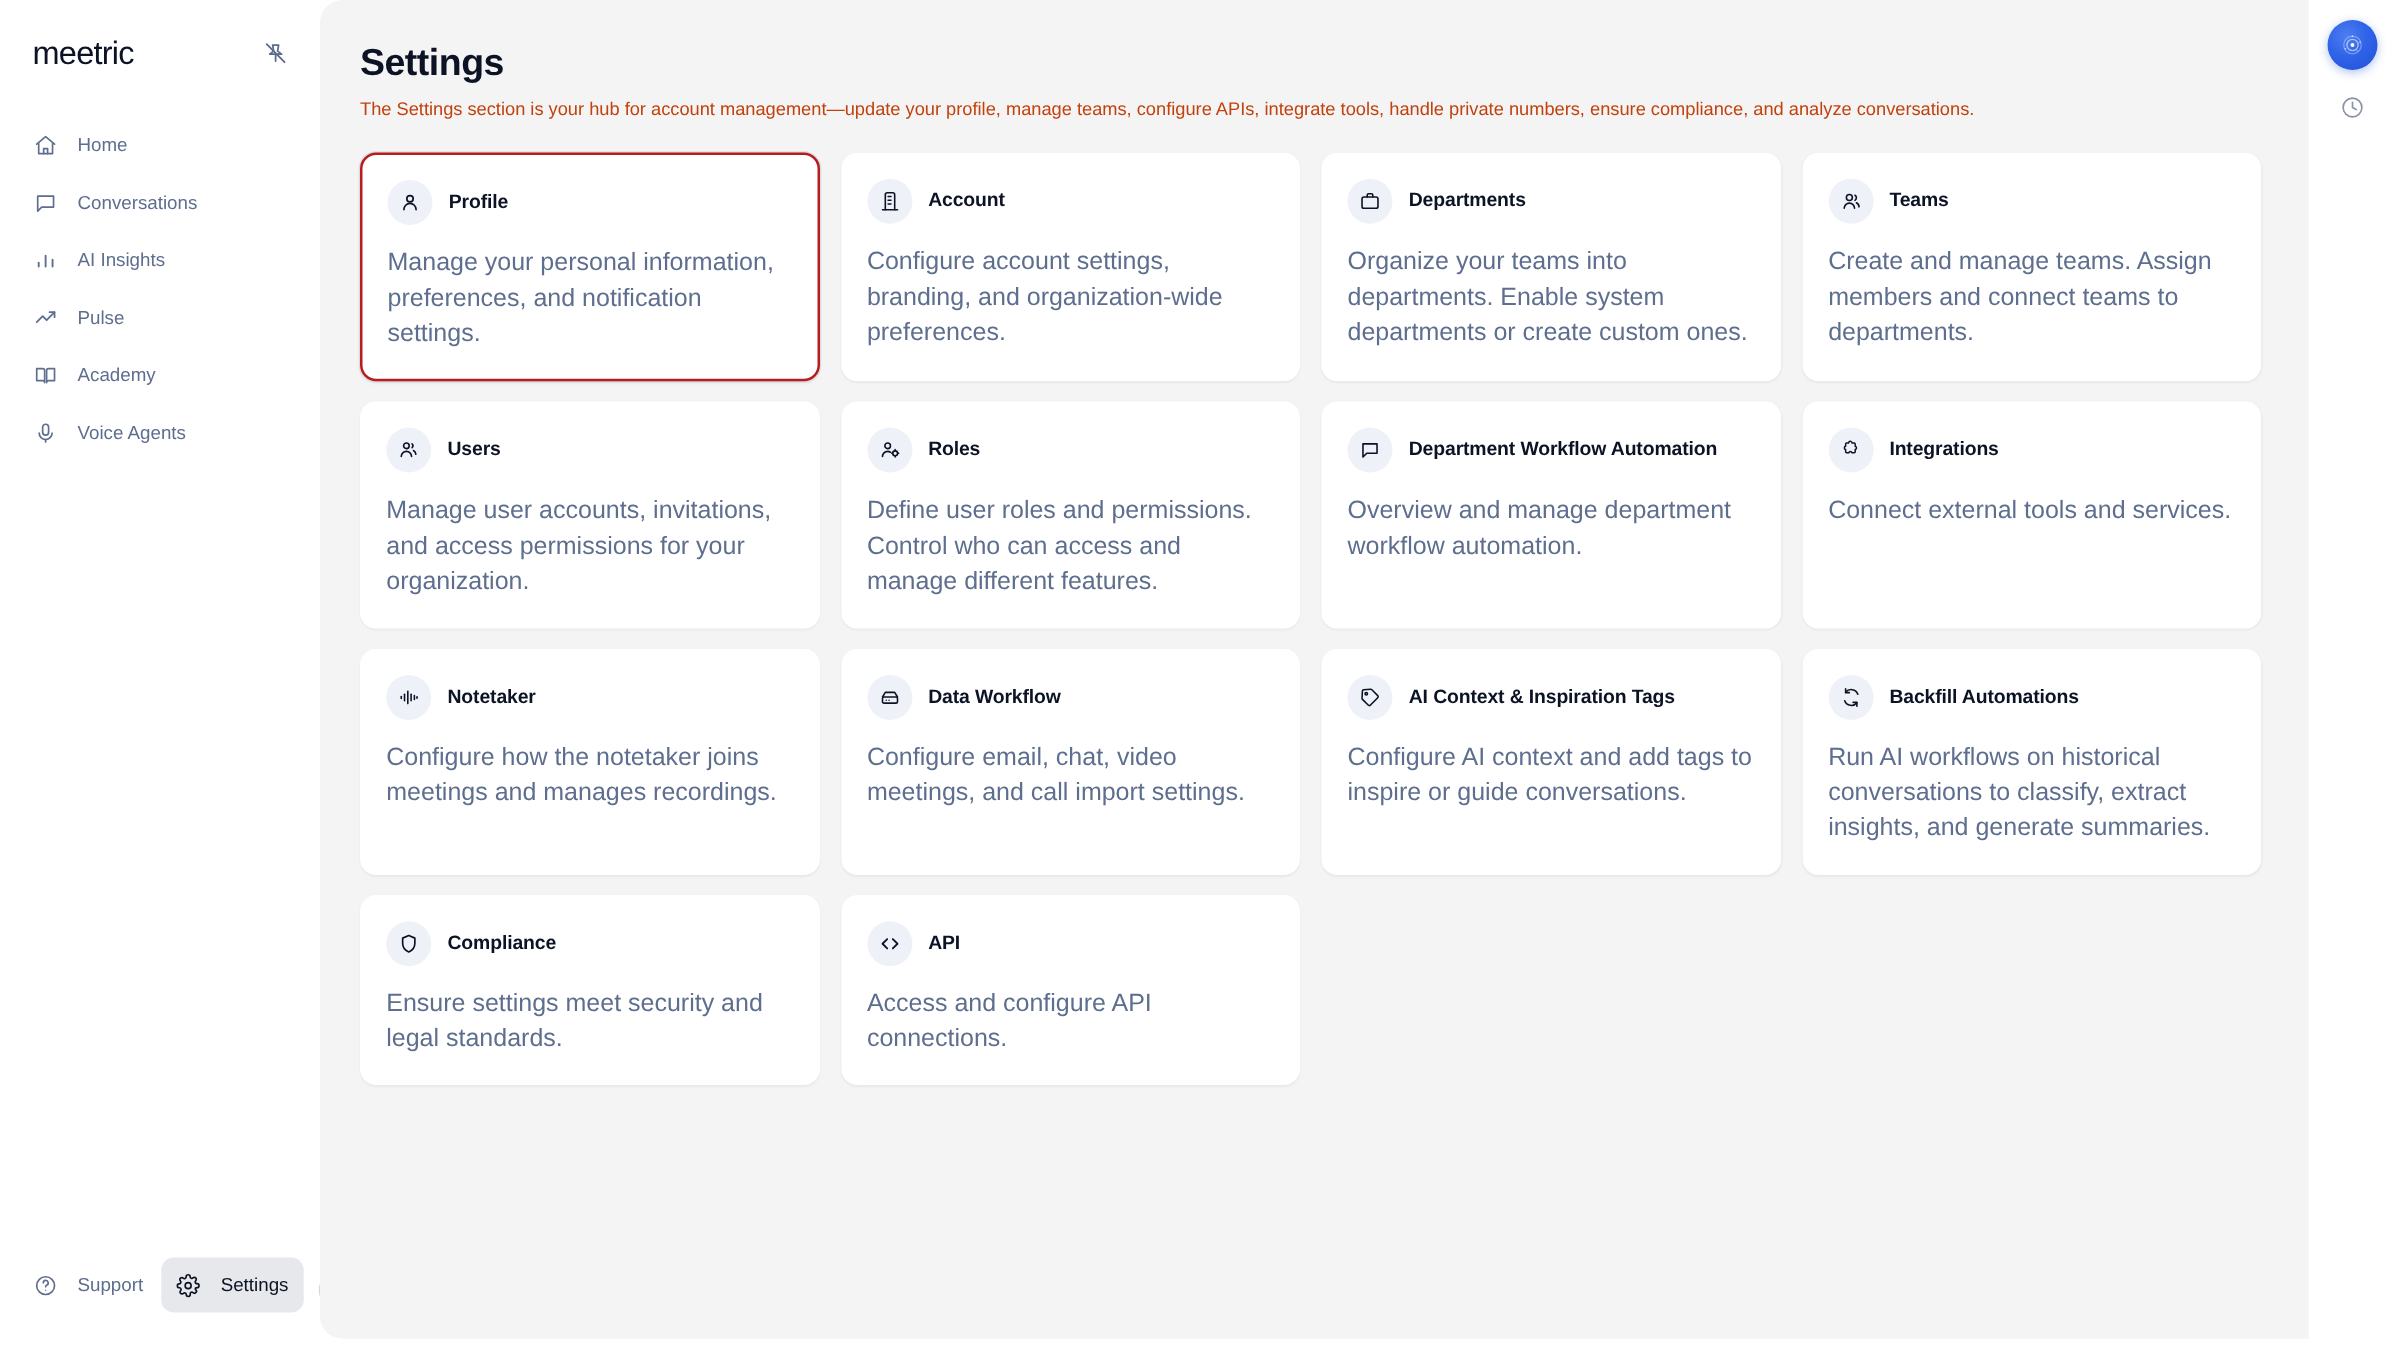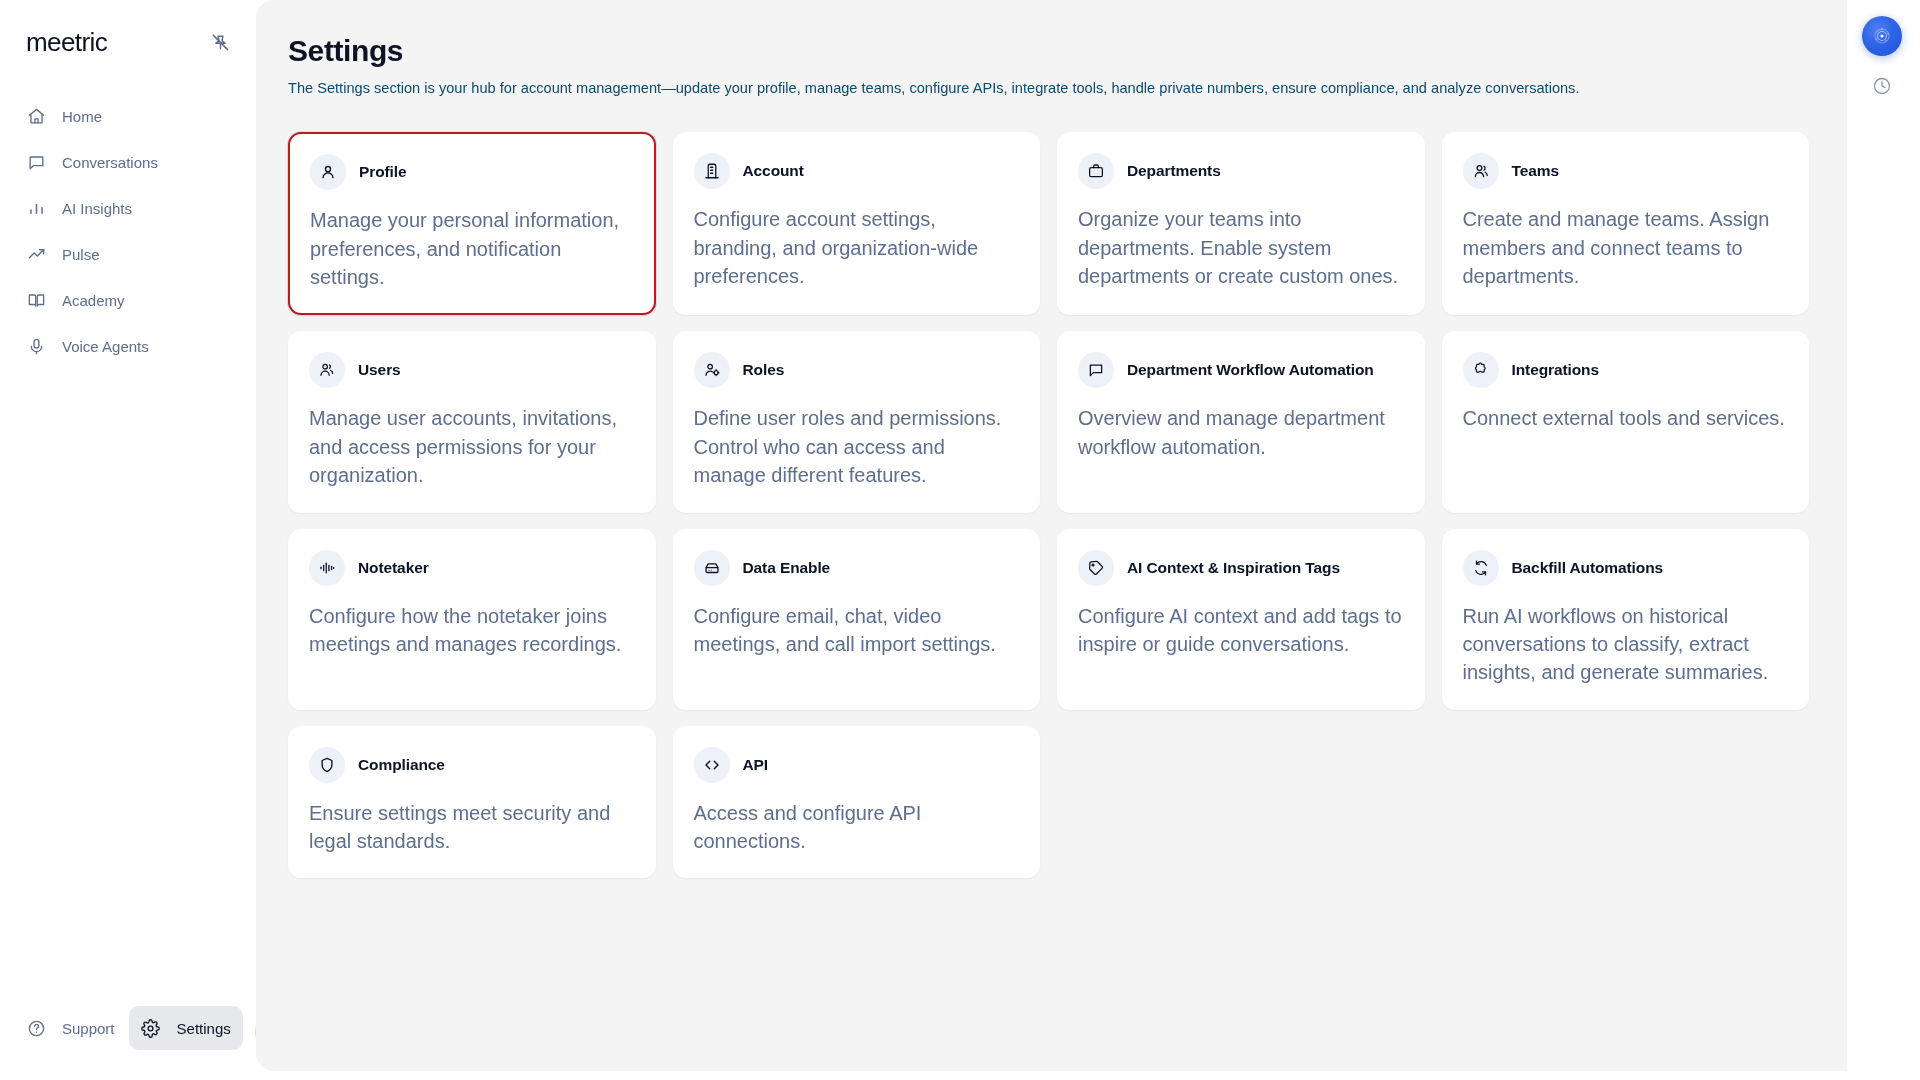--- a/index.html
+++ b/index.html
@@ -69,22 +69,22 @@
     border-radius: 18px 0 0 18px;
     overflow: hidden;
   }
   .main-inner { padding: 34px 38px 0 32px; }
 
   .page-title {
     font-size: 30px; font-weight: bold; color: #0c1325;
     letter-spacing: -0.4px; margin-bottom: 10px;
   }
   .page-sub {
-    font-size: 14.6px; color: #0c4a6e; line-height: 1.45;
-    margin-bottom: 33px;
+    font-size: 14.6px; color: #c2410c; line-height: 1.45;
+    margin-bottom: 23px;
   }
 
   .grid {
     display: grid;
     grid-template-columns: repeat(4, 1fr);
     gap: 16px 17px;
     max-width: 1540px;
   }
   .card {
     background: #ffffff;
@@ -386,21 +386,21 @@
           <div class="card">
             <div class="card-head">
               <span class="card-ico">
                 <svg width="18" height="18" viewBox="0 0 24 24" fill="none" stroke="currentColor" stroke-width="1.7" stroke-linecap="round" stroke-linejoin="round">
                     <path d="M4 11.5 7 6.5h10l3 5"></path>
                     <rect x="4" y="11.5" width="16" height="6.5" rx="1.6"></rect>
                     <circle cx="8" cy="15" r="0.8" fill="currentColor" stroke="none"></circle>
                     <circle cx="11" cy="15" r="0.8" fill="currentColor" stroke="none"></circle>
                   </svg>
               </span>
-              <span class="card-title">Data Enable</span>
+              <span class="card-title">Data Workflow</span>
             </div>
             <div class="card-desc">Configure email, chat, video meetings, and call import settings.</div>
           </div>
 
           <div class="card">
             <div class="card-head">
               <span class="card-ico">
                 <svg width="18" height="18" viewBox="0 0 24 24" fill="none" stroke="currentColor" stroke-width="1.7" stroke-linecap="round" stroke-linejoin="round">
                     <path d="M20 12.5 12.5 20a1.8 1.8 0 0 1-2.5 0l-6-6a1.8 1.8 0 0 1-.5-1.3L3.9 5a1.4 1.4 0 0 1 1.3-1.3l7.5-.5a1.8 1.8 0 0 1 1.3.5l6 6a1.8 1.8 0 0 1 0 2.8z"></path>
                     <circle cx="8" cy="8" r="1.3"></circle>

